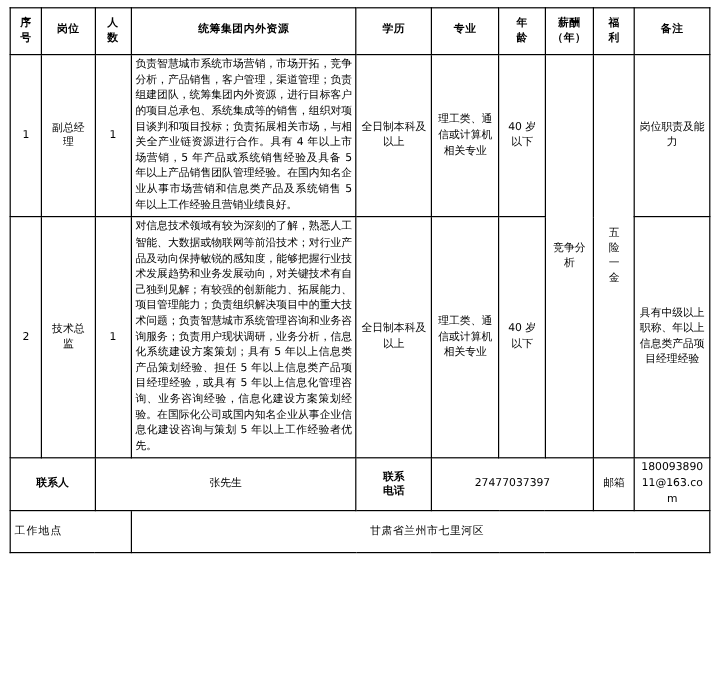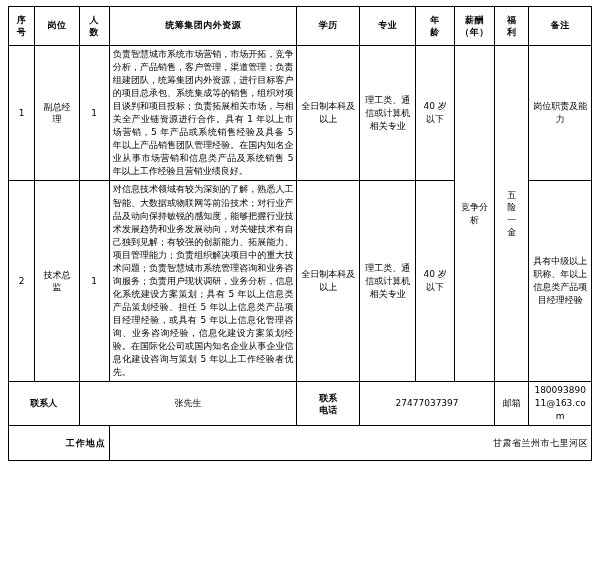--- a/index.html
+++ b/index.html
@@ -74,26 +74,26 @@
     font-size: 10px;
   }
   .footer-row td.lbl {
     font-weight: bold;
   }
   .loc-row td {
     height: 30px;
     font-size: 11px;
   }
   .loc-row td.lbl {
-    text-align: right;
-    font-weight: bold;
+    text-align: left;
+    font-weight: normal;
     letter-spacing: 1px;
   }
   .loc-row td.val {
-    text-align: right;
+    text-align: center;
     padding-left: 14px;
     letter-spacing: 0.5px;
   }
   .two-line {
     line-height: 1.35;
   }
 </style>
 </head>
 <body>
 
@@ -140,21 +140,21 @@
         <td>备注</td>
       </tr>
 
       <tr class="row1">
         <td class="ctr">1</td>
         <td class="ctr">
           <span class="vchar">副总经</span>
           <span class="vchar">理</span>
         </td>
         <td class="ctr">1</td>
-        <td class="duty">负责智慧城市系统市场营销，市场开拓，竞争分析，产品销售，客户管理，渠道管理；负责组建团队，统筹集团内外资源，进行目标客户的项目总承包、系统集成等的销售，组织对项目谈判和项目投标；负责拓展相关市场，与相关全产业链资源进行合作。具有 1 年以上市场营销，5 年产品或系统销售经验及具备 5 年以上产品销售团队管理经验。在国内知名企业从事市场营销和信息类产品及系统销售 5 年以上工作经验且营销业绩良好。</td>
+        <td class="duty">负责智慧城市系统市场营销，市场开拓，竞争分析，产品销售，客户管理，渠道管理；负责组建团队，统筹集团内外资源，进行目标客户的项目总承包、系统集成等的销售，组织对项目谈判和项目投标；负责拓展相关市场，与相关全产业链资源进行合作。具有 4 年以上市场营销，5 年产品或系统销售经验及具备 5 年以上产品销售团队管理经验。在国内知名企业从事市场营销和信息类产品及系统销售 5 年以上工作经验且营销业绩良好。</td>
         <td class="ctr">全日制本科及以上</td>
         <td class="ctr">理工类、通信或计算机相关专业</td>
         <td class="ctr">40 岁以下</td>
         <td class="ctr" rowspan="2">竞争分析</td>
         <td class="ctr" rowspan="2">
           <span class="vchar">五</span>
           <span class="vchar">险</span>
           <span class="vchar">一</span>
           <span class="vchar">金</span>
         </td>

